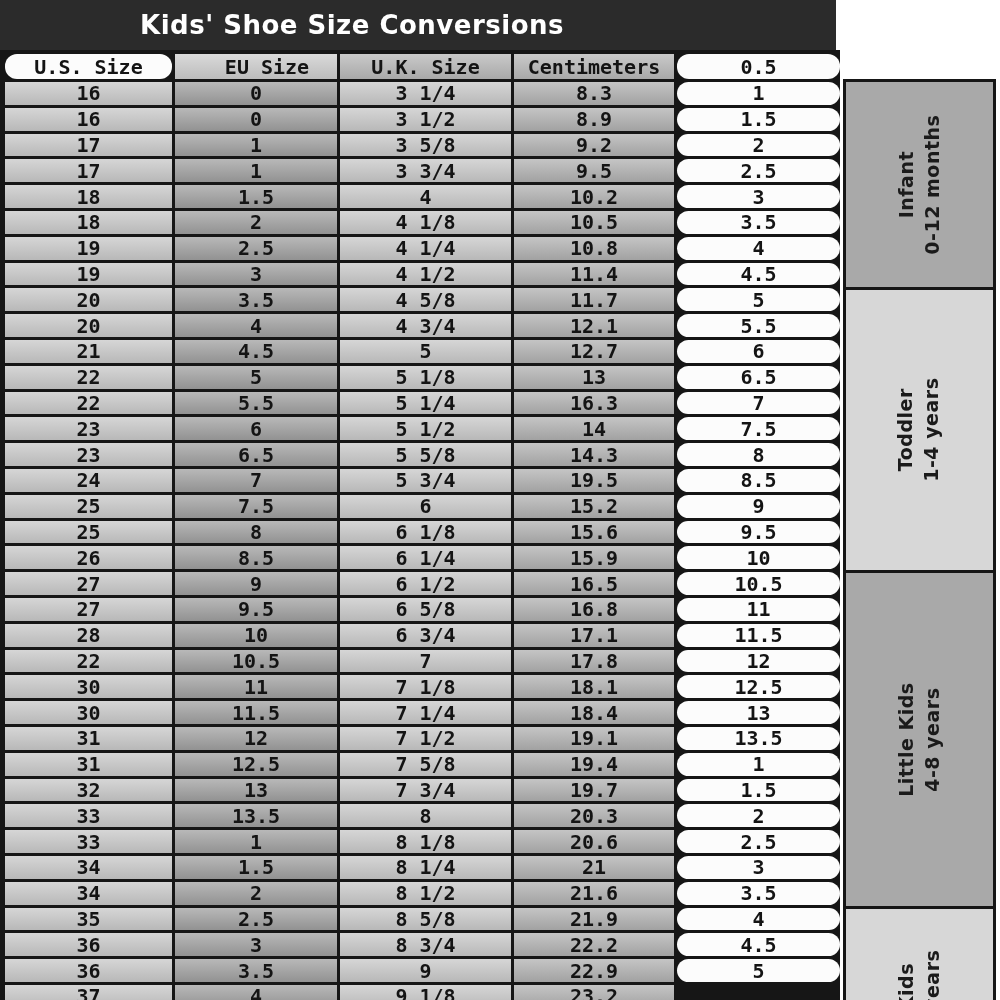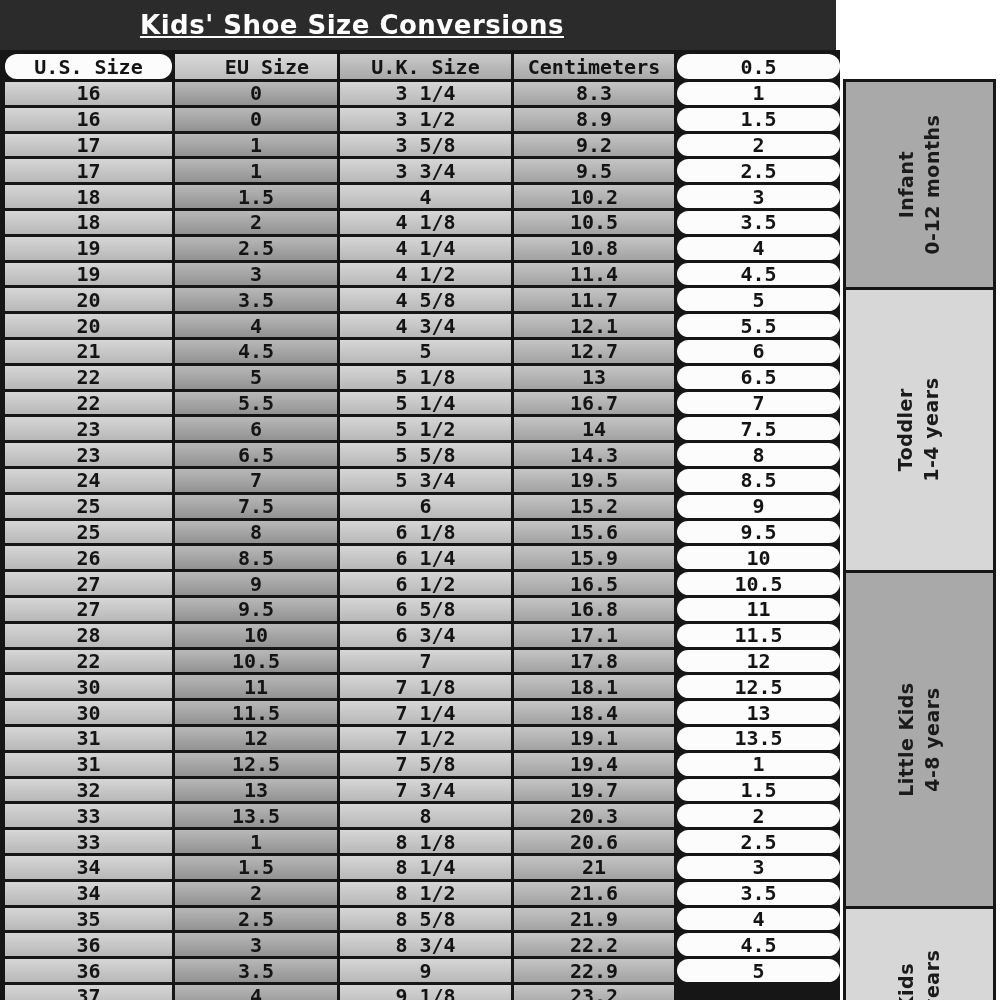--- a/index.html
+++ b/index.html
@@ -18,21 +18,20 @@
     display: flex; align-items: center;
     box-sizing: border-box;
     padding-left: 140px;
   }
   .title-bar h1 {
     margin: 0;
     font-family: "DejaVu Sans", sans-serif;
     font-size: 26px; font-weight: bold;
     letter-spacing: 0.5px;
     color: var(--title-text, #ffffff);
-    text-decoration: underline;
   }
   
   .conv-table {
     position: absolute; left: 0; top: 50px;
     width: 840px;
     box-sizing: border-box;
     display: grid;
     grid-template-columns: 167px 162px 171px 160px 163px;
     grid-auto-rows: 22.8px;
     grid-template-rows: 25px;
@@ -166,21 +165,21 @@
   <div class="cell c0">6</div>
   <div class="cell c1">22</div>
   <div class="cell c2">5</div>
   <div class="cell c3">5 1/8</div>
   <div class="cell c4">13</div>
 
   <div class="cell c0">6.5</div>
   <div class="cell c1">22</div>
   <div class="cell c2">5.5</div>
   <div class="cell c3">5 1/4</div>
-  <div class="cell c4">16.7</div>
+  <div class="cell c4">16.3</div>
 
   <div class="cell c0">7</div>
   <div class="cell c1">23</div>
   <div class="cell c2">6</div>
   <div class="cell c3">5 1/2</div>
   <div class="cell c4">14</div>
 
   <div class="cell c0">7.5</div>
   <div class="cell c1">23</div>
   <div class="cell c2">6.5</div>

